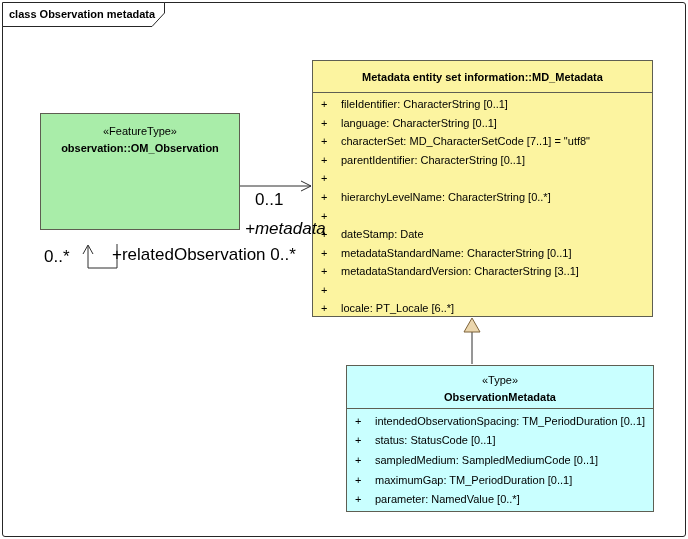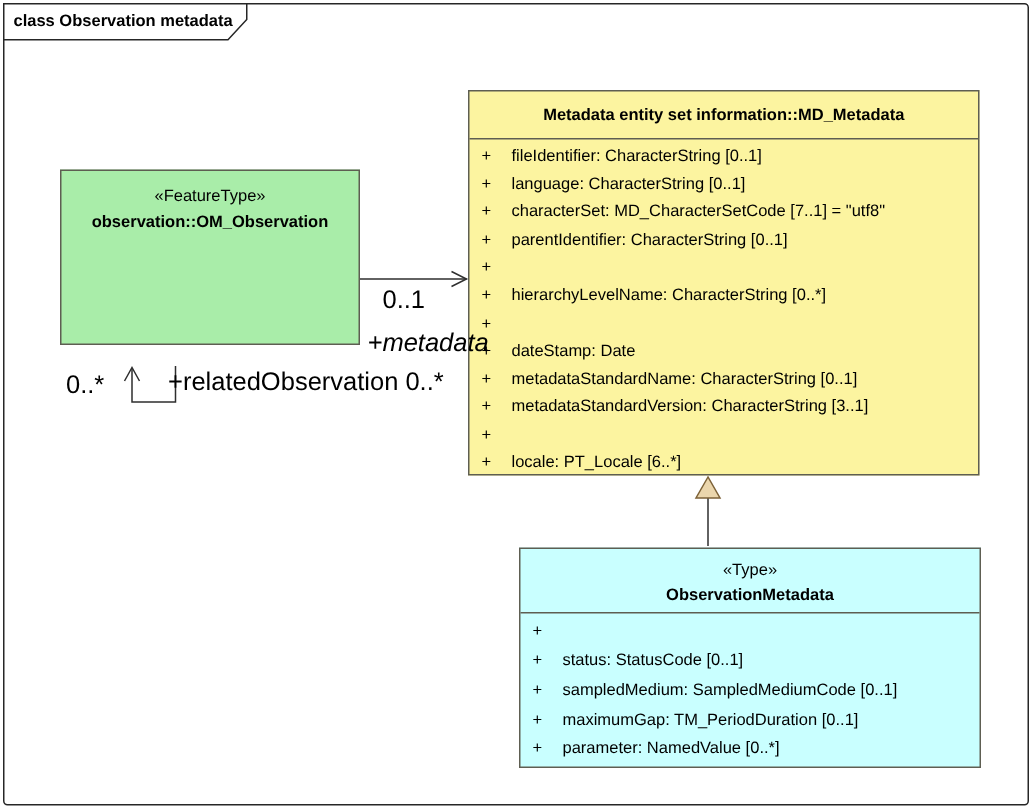--- a/index.html
+++ b/index.html
@@ -150,20 +150,21 @@
   </div>
 
   <div class="uml-class class-obsmd">
     <div class="hdr-double">
       <div class="stereotype">«Type»</div>
       <div class="cls-name">ObservationMetadata</div>
     </div>
     <div class="attrs">
       <div class="row">
           <span class="vis">+</span>
+          <span>intendedObservationSpacing: TM_PeriodDuration [0..1]</span>
         </div>
       <div class="row">
           <span class="vis">+</span>
           <span>status: StatusCode [0..1]</span>
         </div>
       <div class="row">
           <span class="vis">+</span>
           <span>sampledMedium: SampledMediumCode [0..1]</span>
         </div>
       <div class="row">

